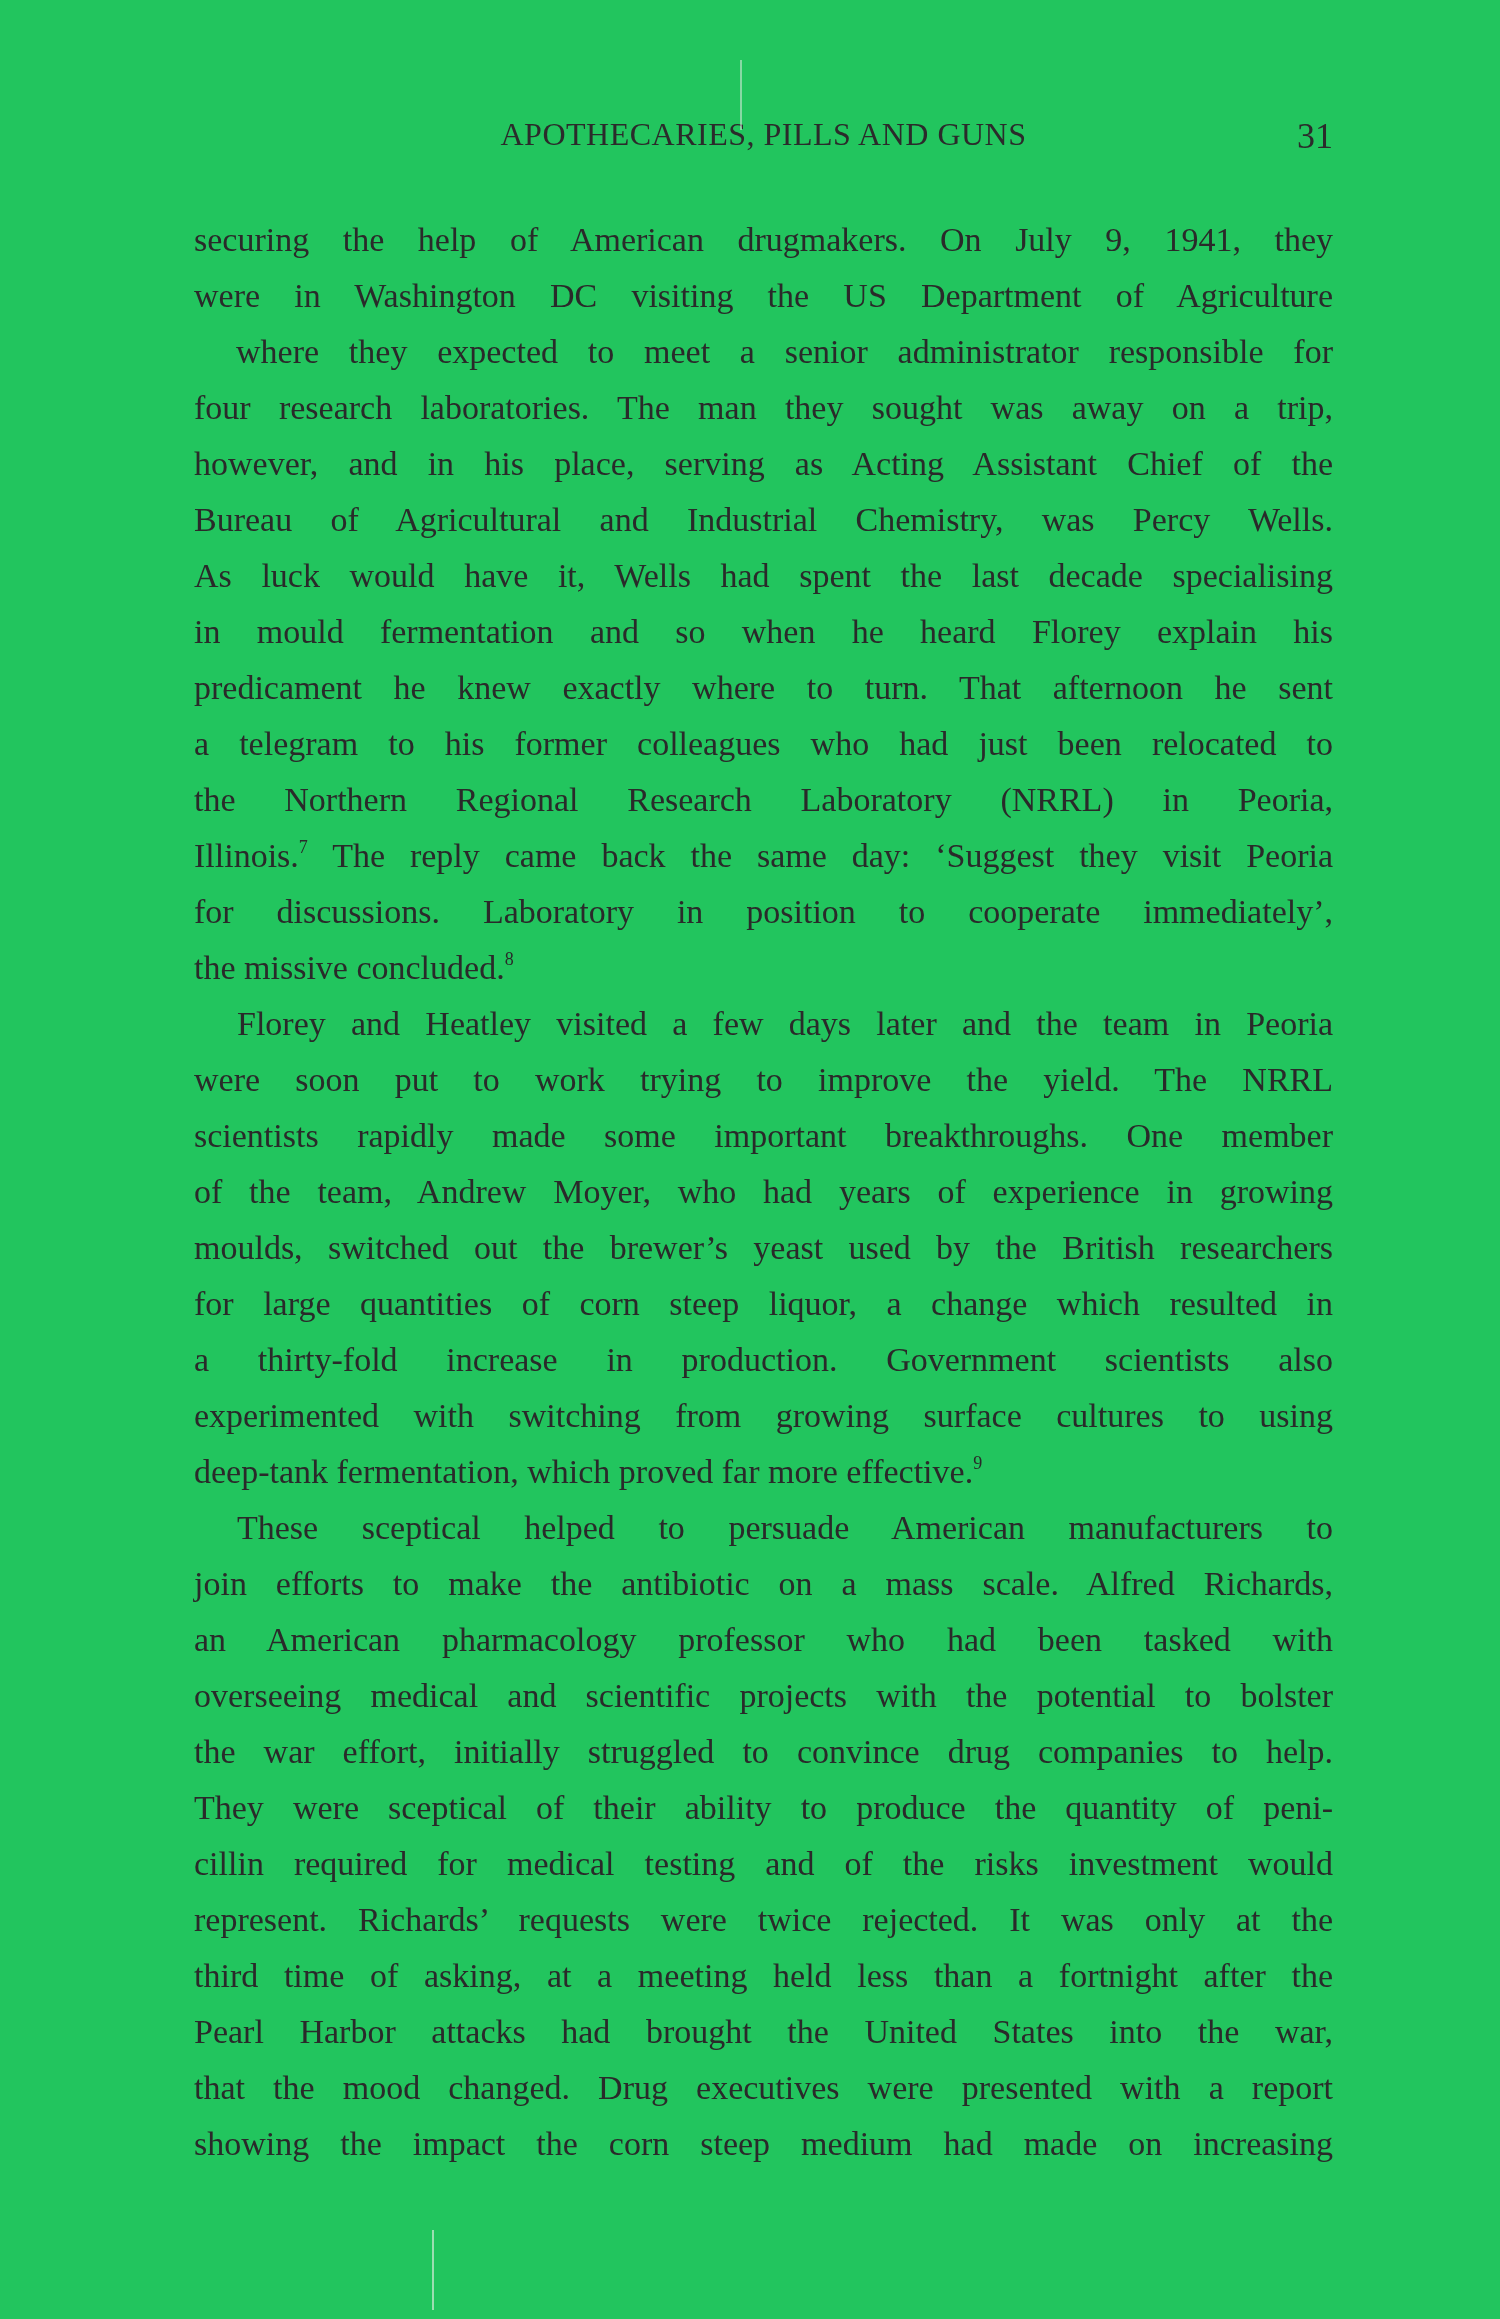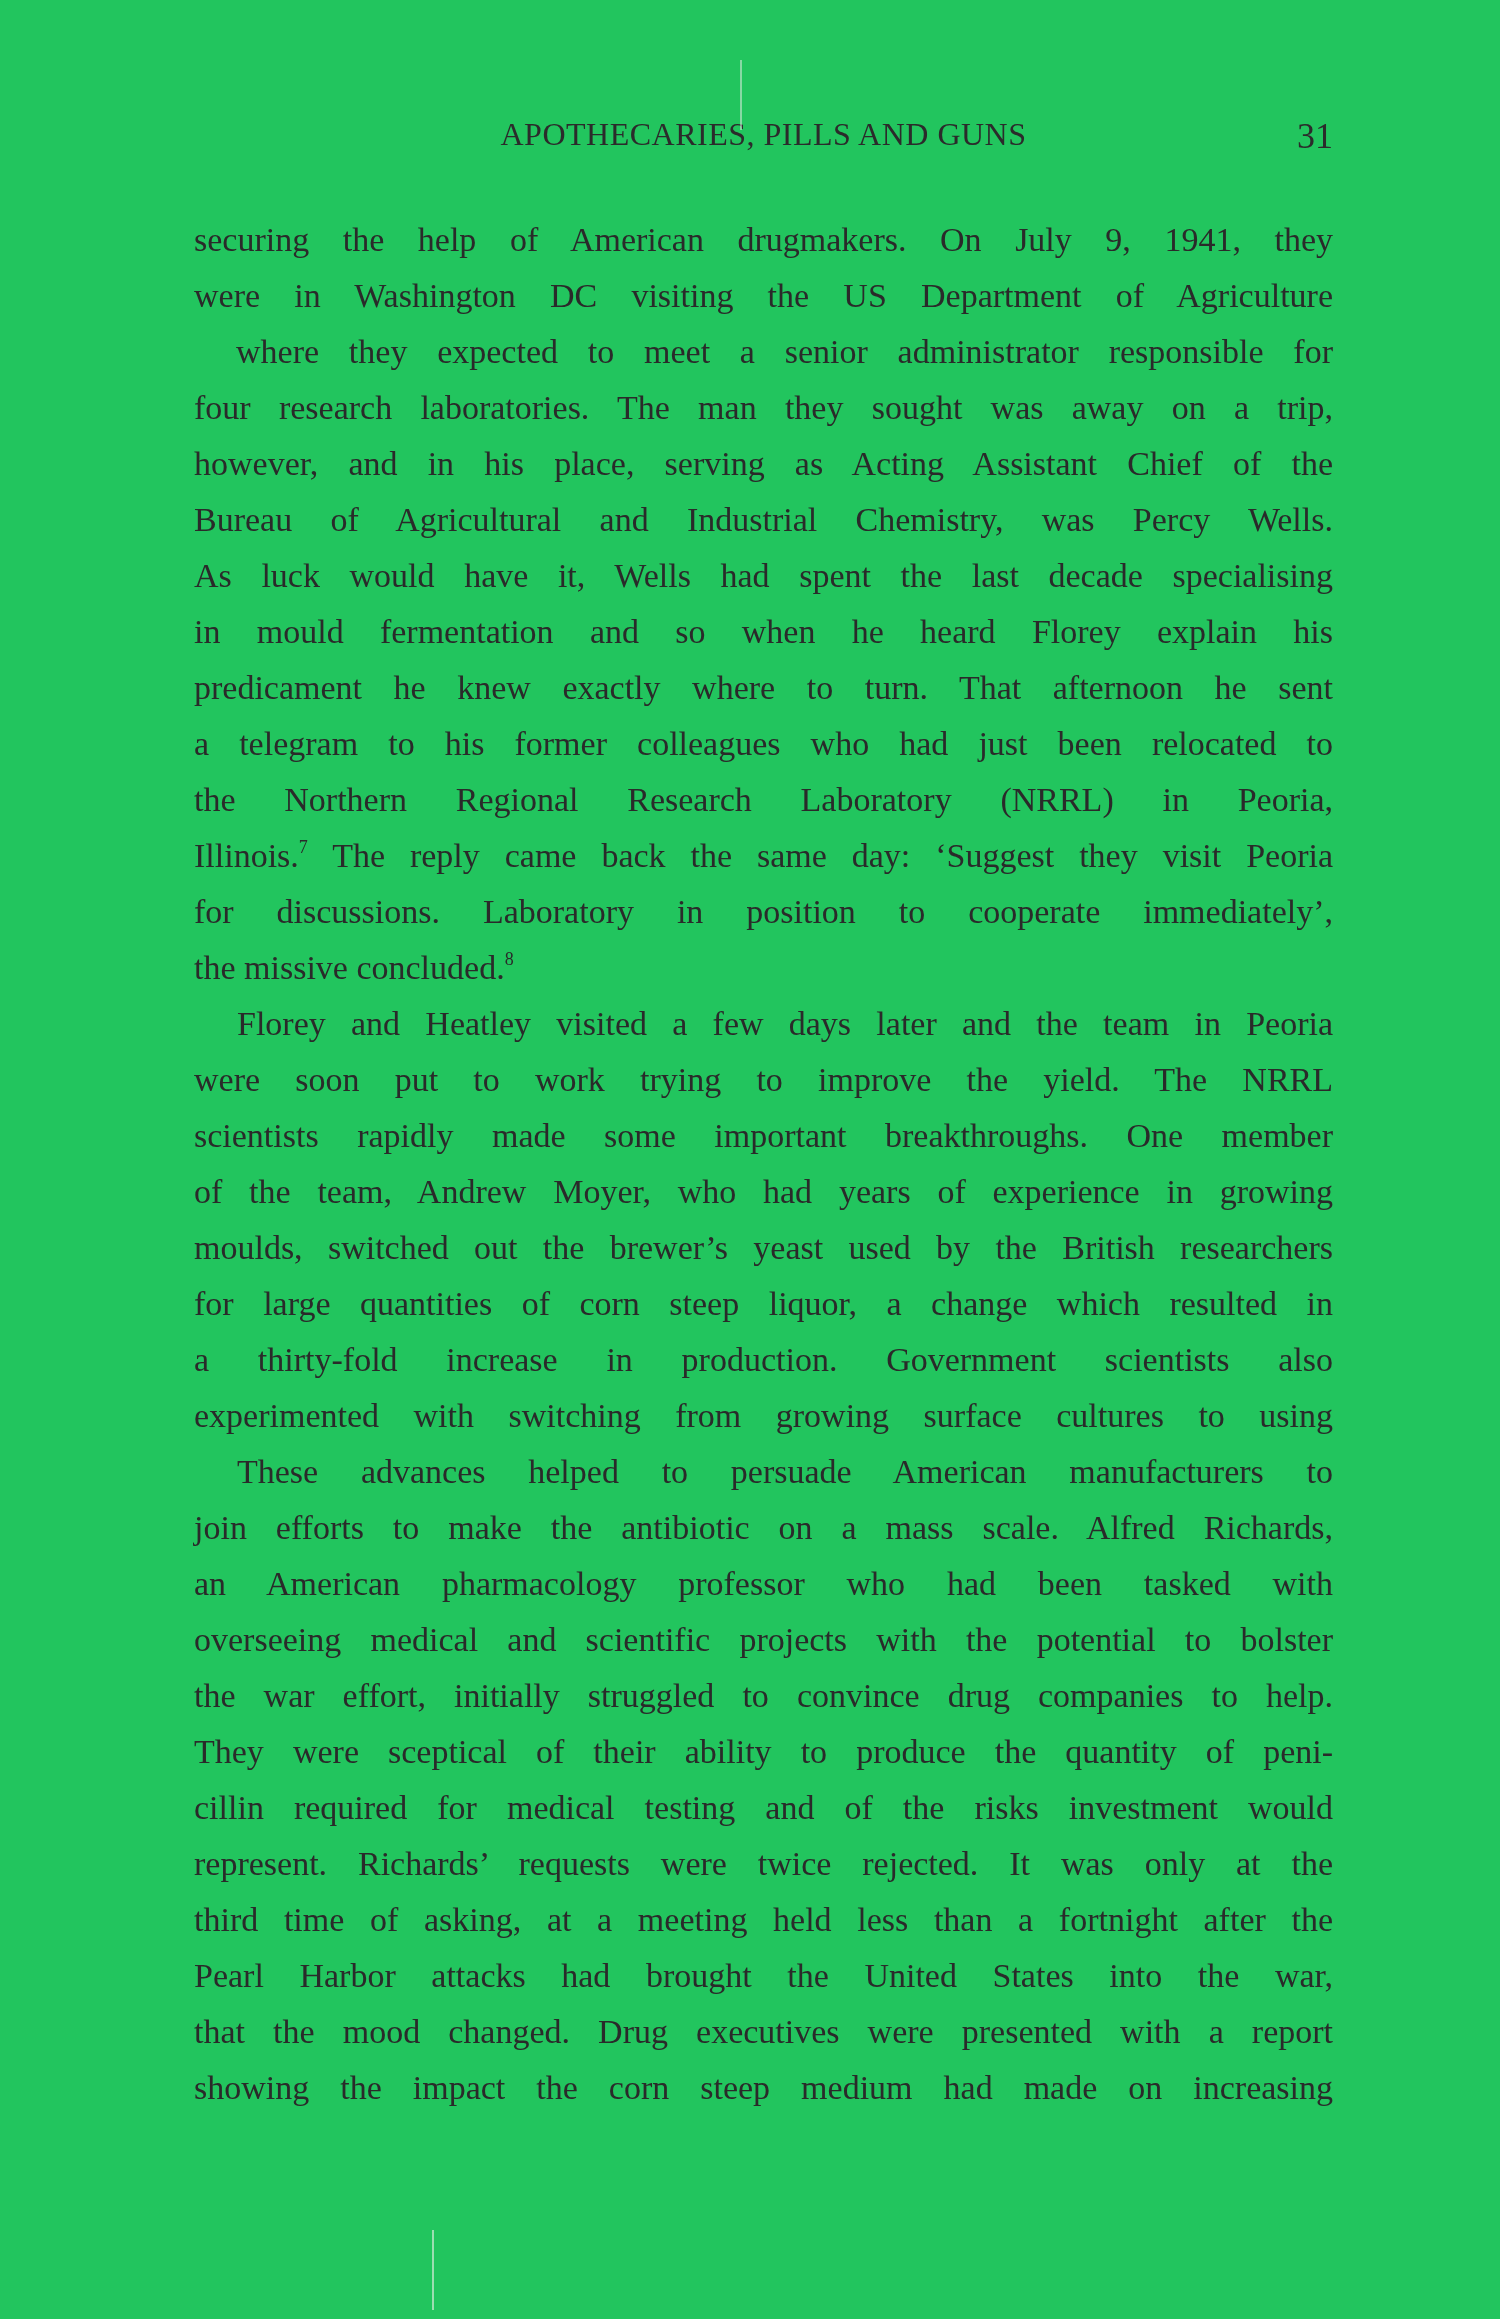--- a/index.html
+++ b/index.html
@@ -104,23 +104,24 @@
       </div>
       <div>
         <div class="line indent" style="white-space: normal;">Florey and Heatley visited a few days later and the team in Peoria</div>
         <div class="line" style="white-space: normal;">were soon put to work trying to improve the yield. The NRRL</div>
         <div class="line" style="white-space: normal;">scientists rapidly made some important breakthroughs. One member</div>
         <div class="line" style="white-space: normal;">of the team, Andrew Moyer, who had years of experience in growing</div>
         <div class="line" style="white-space: normal;">moulds, switched out the brewer’s yeast used by the British researchers</div>
         <div class="line" style="white-space: normal;">for large quantities of corn steep liquor, a change which resulted in</div>
         <div class="line" style="white-space: normal;">a thirty-fold increase in production. Government scientists also</div>
         <div class="line" style="white-space: normal;">experimented with switching from growing surface cultures to using</div>
+        <div class="line last">deep-tank fermentation, which proved far more effective.<sup>9</sup></div>
       </div>
       <div>
-        <div class="line indent" style="white-space: normal;">These advances helped to persuade American manufacturers to</div>
+        <div class="line indent" style="white-space: normal;">These sceptical helped to persuade American manufacturers to</div>
         <div class="line" style="white-space: normal;">join efforts to make the antibiotic on a mass scale. Alfred Richards,</div>
         <div class="line" style="white-space: normal;">an American pharmacology professor who had been tasked with</div>
         <div class="line" style="white-space: normal;">overseeing medical and scientific projects with the potential to bolster</div>
         <div class="line" style="white-space: normal;">the war effort, initially struggled to convince drug companies to help.</div>
         <div class="line" style="white-space: normal;">They were sceptical of their ability to produce the quantity of peni-</div>
         <div class="line" style="white-space: normal;">cillin required for medical testing and of the risks investment would</div>
         <div class="line" style="white-space: normal;">represent. Richards’ requests were twice rejected. It was only at the</div>
         <div class="line" style="white-space: normal;">third time of asking, at a meeting held less than a fortnight after the</div>
         <div class="line" style="white-space: normal;">Pearl Harbor attacks had brought the United States into the war,</div>
         <div class="line" style="white-space: normal;">that the mood changed. Drug executives were presented with a report</div>

